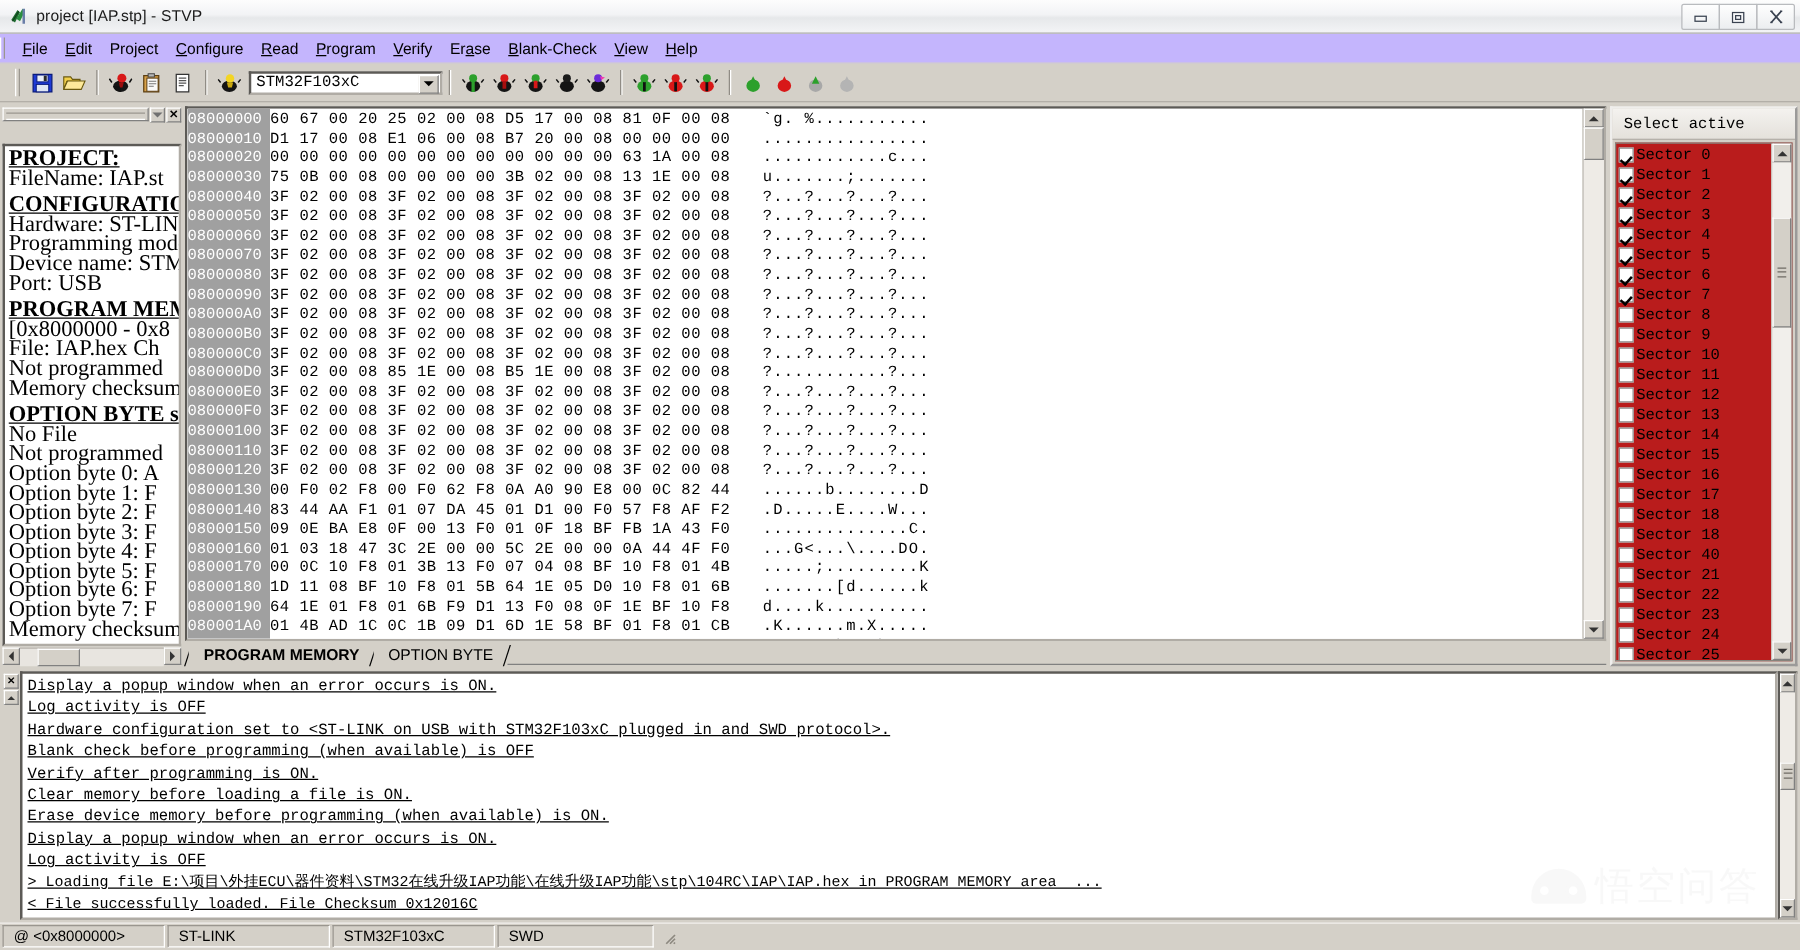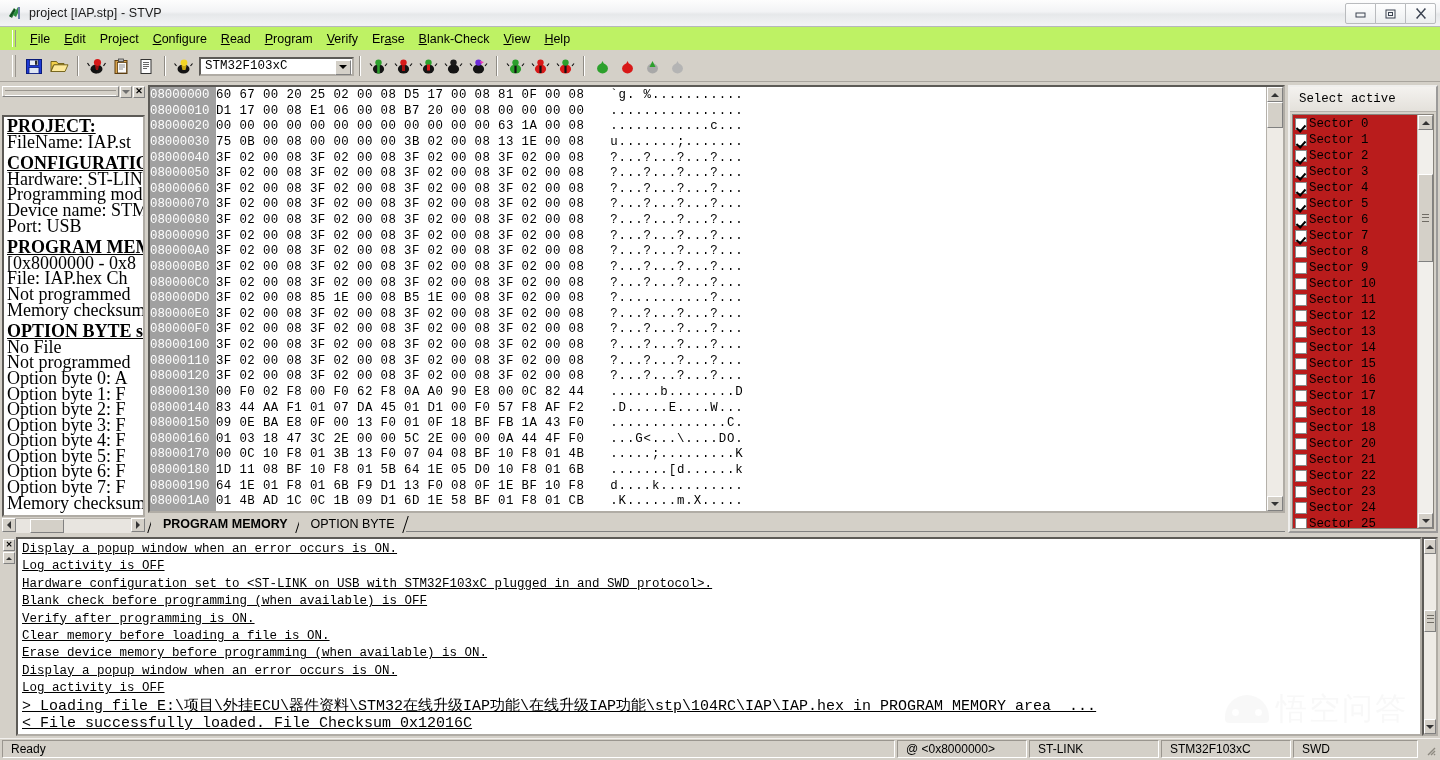--- a/index.html
+++ b/index.html
@@ -42,23 +42,22 @@
     display:flex;align-items:center;justify-content:center;
     color:#3a4250;font-size:11px;
     border-radius:1px;
   }
   .win-btn:first-child{border-radius:2px 0 0 2px;}
   .win-btn:last-child{border-radius:0 2px 2px 0;}
 
   
   .menubar{
     height:23px;flex:0 0 23px;
-    background:#bef264;
+    background:#c4b5fd;
     display:flex;align-items:center;
-    padding-left:12px;
     border-bottom:1px solid #d4d0c8;
   }
   .menubar .grip{
     width:4px;height:17px;margin-right:7px;
     border-left:1px solid #fff;border-right:1px solid #9a968f;
     box-sizing:border-box;
   }
   .menu-item{
     padding:2px 7px;color:#000;font-size:12.5px;
     font-family:"Liberation Sans", sans-serif;
@@ -286,21 +285,21 @@
   }
   .log-box{
     flex:1 1 auto;display:flex;min-width:0;
     border:2px inset #b0aca5;background:#fff;box-sizing:border-box;position:relative;
   }
   .log-text{
     flex:1 1 auto;overflow:hidden;padding:2px 0 0 4px;
     font-family:"Liberation Mono", monospace;font-size:12.5px;line-height:17.4px;
     white-space:pre;color:#000;position:relative;z-index:2;text-decoration:underline;
   }
-  .log-text .small{font-size:15px;}
+  .log-text .small{font-size:12px;}
   .watermark{
     position:absolute;right:12px;bottom:4px;z-index:1;
     opacity:.5;display:flex;align-items:center;gap:7px;
     pointer-events:none;
   }
   .wm-face{width:44px;height:28px;border-radius:22px 22px 4px 4px;background:#f2f2f2;position:relative;}
   .wm-face:before,.wm-face:after{content:"";position:absolute;top:11px;width:13px;height:13px;border-radius:50%;background:#fff;border:3px solid #f2f2f2;box-sizing:border-box;}
   .wm-face:before{left:4px;}
   .wm-face:after{right:4px;}
   .wm-text{font-size:31px;color:#f2f2f2;font-family:"DejaVu Sans", sans-serif;letter-spacing:2px;}
@@ -674,21 +673,21 @@
               <div class="sector-item">
                 <span class="cbx"></span>
                 <span>Sector 18</span>
               </div>
               <div class="sector-item">
                 <span class="cbx"></span>
                 <span>Sector 18</span>
               </div>
               <div class="sector-item">
                 <span class="cbx"></span>
-                <span>Sector 20</span>
+                <span>Sector 40</span>
               </div>
               <div class="sector-item">
                 <span class="cbx"></span>
                 <span>Sector 21</span>
               </div>
               <div class="sector-item">
                 <span class="cbx"></span>
                 <span>Sector 22</span>
               </div>
               <div class="sector-item">
@@ -748,21 +747,20 @@
             </div>
           </div>
         <div class="sb-arrow">
             <span class="tri-dn"></span>
           </div>
       </div>
     </div>
   </div>
 
   <div class="statusbar">
-    <div class="st-cell st-ready">Ready</div>
     <div class="st-cell st-addr">@ &lt;0x8000000&gt;</div>
     <div class="st-cell st-link">ST-LINK</div>
     <div class="st-cell st-dev">STM32F103xC</div>
     <div class="st-cell st-proto">SWD</div>
     <div class="st-grip">
       <svg width="12" height="12" viewBox="0 0 12 12">
         <path d="M11 4 L4 11 M11 7 L7 11 M11 10 L10 11" stroke="#8d8980" stroke-width="1.4"></path>
       </svg>
     </div>
   </div>

